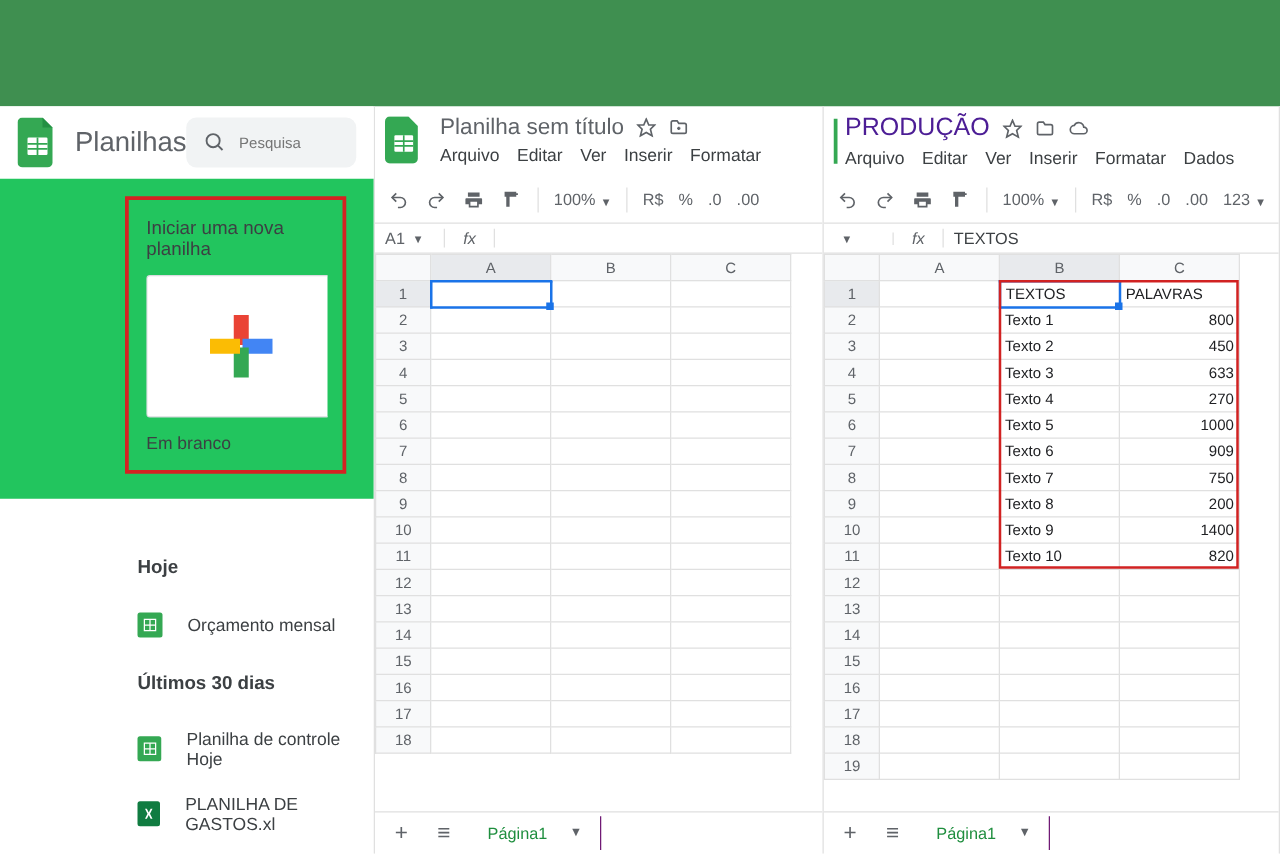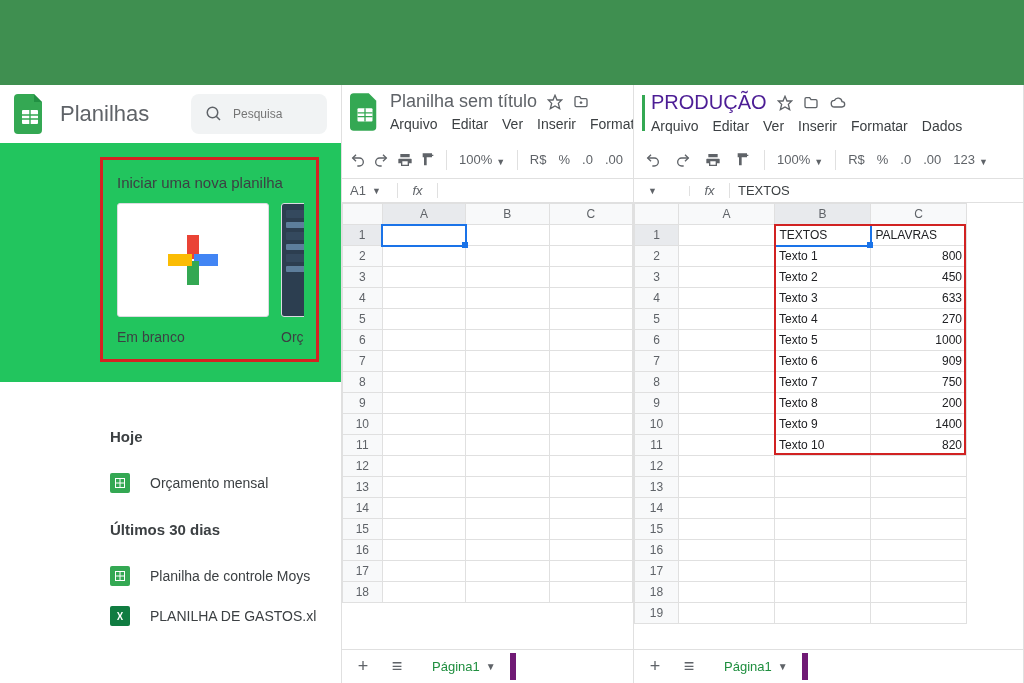--- a/index.html
+++ b/index.html
@@ -33,21 +33,21 @@
   .tmpl-label { font-size: 14px; color: #3c4043; margin-top: 12px; }
   .left-list { padding: 28px 0 0 110px; }
   .section-hdr { font-size: 15px; font-weight: bold; color: #3c4043; margin: 18px 0; }
   .filerow { display: flex; align-items: center; padding: 10px 0; font-size: 14px; color: #3c4043; }
   .filerow .ficon { width: 20px; height: 20px; margin-right: 20px; display: inline-flex; align-items: center; justify-content: center; border-radius: 2px; }
   .ic-sheet { background: #34a853; color: #fff; }
   .ic-excel { background: #107c41; color: #fff; }
   
   .sheetwrap { display: flex; flex: 1; }
   .sheetpanel { display: flex; flex-direction: column; border-right: 1px solid #e0e0e0; overflow: hidden; }
-  .sp1 { width: 292px; }
+  .sp1 { width: 359px; }
   .sp2 { flex: 1; }
   .sp-head { display: flex; align-items: flex-start; padding: 6px 8px 0 8px; height: 56px; }
   .sp-logo { width: 34px; height: 44px; margin-right: 10px; margin-top: 2px; }
   .sp-titleblock { display: flex; flex-direction: column; }
   .sp-titlerow { display: flex; align-items: center; gap: 10px; }
   .sp-title { font-size: 18px; color: #5f6368; }
   .sp-title2 { font-size: 20px; color: #4c1d95; font-weight: 500;}
   .sp-star, .sp-folder, .sp-cloud { color: #5f6368; }
   .sp-menus { display: flex; gap: 14px; font-size: 14px; color: #3c4043; margin-top: 4px; }
   .sp-menus span { cursor: pointer; }
@@ -68,21 +68,21 @@
   table.grid td { padding: 0 4px; color: #202124; }
   .colA1 { width: 96px; } .colB1 { width: 96px; } .colC1 { width: 96px; }
   .selcell { border: 2px solid #1a73e8 !important; position: relative; }
   .selhandle { position: absolute; right: -3px; bottom: -3px; width: 6px; height: 6px; background: #1a73e8; }
   .selhdr { background: #e8eaed !important; }
   td.right { text-align: right; }
   td.bold { font-weight: bold; }
   .redbox2 { position: absolute; border: 2px solid #d12222; pointer-events: none; }
   .sheetbar { height: 34px; border-top: 1px solid #e0e0e0; display: flex; align-items: center; padding: 0 8px; gap: 8px; }
   .sheetbar .sbtn { width: 26px; height: 26px; display: inline-flex; align-items: center; justify-content: center; color: #5f6368; cursor: pointer; font-size: 18px; }
-  .tab { padding: 6px 14px; background: #fff; color: #1e8e3e; font-weight: 500; border-right: 6px solid #701a75; display: inline-flex; align-items: center; gap: 6px; cursor: pointer; font-size: 13px;}
+  .tab { padding: 6px 14px; background: #fff; color: #1e8e3e; font-weight: 500; border-right: 1px solid #701a75; display: inline-flex; align-items: center; gap: 18px; cursor: pointer; font-size: 13px;}
   .tabarrow { color: #5f6368; font-size: 10px; }
   svg { display: block; }
   .arrdn { font-size: 9px; color: #5f6368; margin-left: 2px; }
 </style>
 </head>
 <body>
 
 <div class="top-green"></div>
 <div class="main">
 
@@ -155,21 +155,21 @@
       <div class="section-hdr">Últimos 30 dias</div>
       <div id="files-30">
           <div class="filerow">
             <span class="ficon ic-sheet">
               <svg width="12" height="12" viewBox="0 0 24 24" fill="none" stroke="#fff" stroke-width="2">
                 <rect x="3" y="3" width="18" height="18"></rect>
                 <line x1="3" y1="12" x2="21" y2="12"></line>
                 <line x1="12" y1="3" x2="12" y2="21"></line>
               </svg>
             </span>
-            <span>Planilha de controle Moys</span>
+            <span>Planilha de controle Hoje</span>
           </div>
           <div class="filerow">
             <span class="ficon ic-excel">
               <svg width="12" height="12" viewBox="0 0 24 24" fill="#fff">
                 <path d="M6 4l4 8-4 8h3l3-6 3 6h3l-4-8 4-8h-3l-3 6-3-6z"></path>
               </svg>
             </span>
             <span>PLANILHA DE GASTOS.xl</span>
           </div>
         </div>

